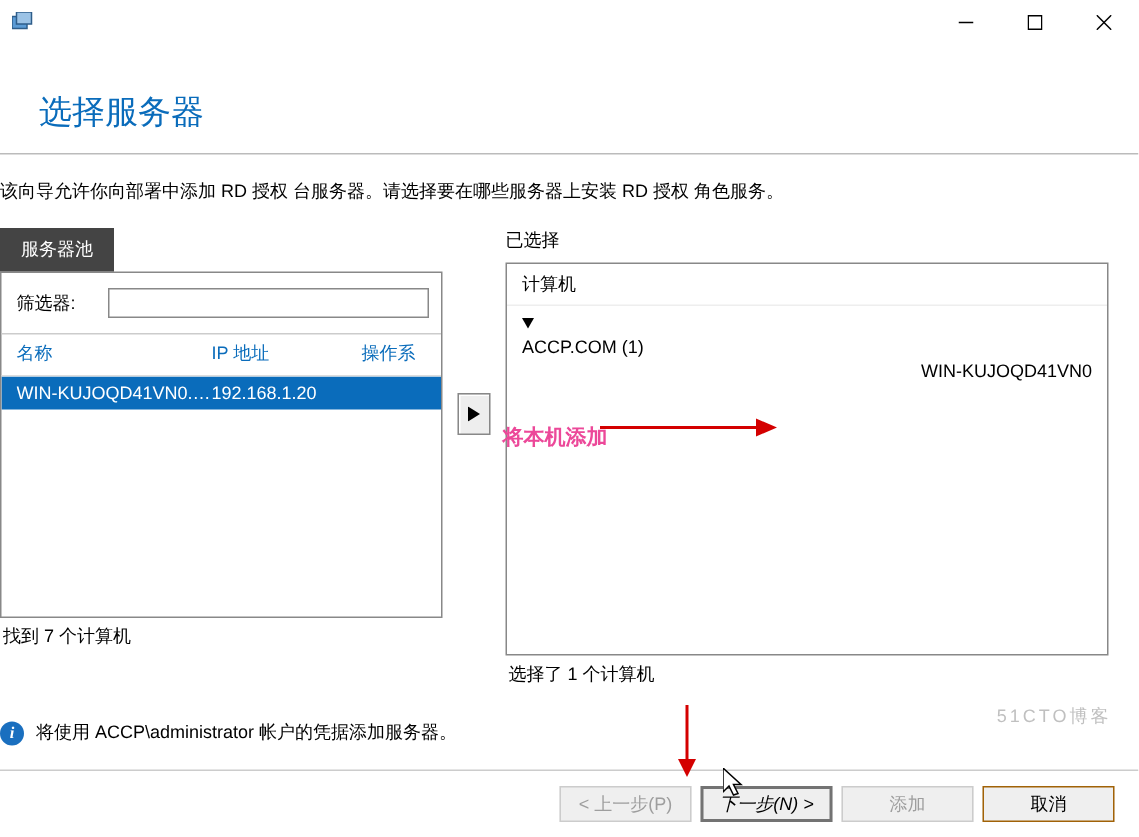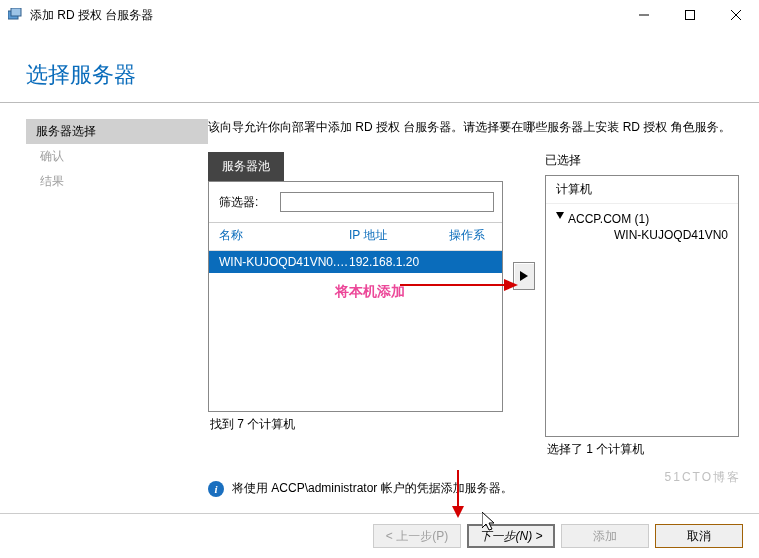--- a/index.html
+++ b/index.html
@@ -45,21 +45,21 @@
     .pool-count { font-size: 12px; padding: 4px 0 0 2px; }
     
     .arrow-btn { width: 22px; height: 28px; border: 1px solid #888; background: #eee; display: flex; align-items: center; justify-content: center; margin-top: 110px; box-shadow: inset 1px 1px 0 #fff; cursor:pointer; }
     .arrow-btn svg{ display:block;}
     
     .selected-panel { flex:1; min-width: 180px; }
     .selected-title { font-size: 12px; margin-bottom: 6px; }
     .selected-box { border: 1px solid #888; height: 262px; }
     .selected-header { padding: 5px 10px; font-size: 12px; border-bottom: 1px solid #eee; }
     .selected-body { padding: 8px 10px; font-size: 12px; }
-    .tree-parent { display: flex; align-items: flex-start; gap: 4px; margin-bottom: 2px; }
+    .tree-parent { display: flex; align-items: flex-start; gap: 4px; margin-bottom: 2px; flex-direction: column; }
     .tree-child { padding-left: 14px; text-align: right; }
     
     .info-row { display: flex; align-items: center; gap: 8px; margin-top: 22px; font-size: 12px; }
     .info-icon { width: 16px; height: 16px; border-radius: 50%; background: #1a6fbf; color: #fff; display: flex; align-items: center; justify-content: center; font-weight: bold; font-style: italic; font-family: serif; font-size:11px;}
     
     .footer { position: absolute; bottom: 0; left: 0; right: 0; border-top: 1px solid #ccc; padding: 10px 16px; display: flex; justify-content: flex-end; gap: 6px; }
     .btn { min-width: 88px; height: 24px; border: 1px solid #a16207; background: #efefef; font-size: 12px; padding: 0 10px; display:flex; align-items:center; justify-content:center; cursor:pointer;}
     .btn.disabled { color: #9e9e9e; border-color:#ccc; }
     .btn.primary { border: 2px solid #737373; font-style: italic; }
     
@@ -71,21 +71,20 @@
 </head>
 <body>
 
 <div class="titlebar">
   <span class="titlebar-icon">
     <svg width="14" height="14" viewBox="0 0 14 14">
         <rect x="0" y="3" width="10" height="8" fill="#5b9bd5" stroke="#2e5d8a"></rect>
         <rect x="3" y="0" width="10" height="8" fill="#9cc3e6" stroke="#2e5d8a"></rect>
       </svg>
   </span>
-  <span class="titlebar-text">添加 RD 授权 台服务器</span>
   <div class="titlebar-controls">
     <div class="win-btn">
         <svg width="10" height="10">
           <line x1="0" y1="5" x2="10" y2="5" stroke="#000"></line>
         </svg>
       </div>
     <div class="win-btn">
         <svg width="10" height="10">
           <rect x="0.5" y="0.5" width="9" height="9" fill="none" stroke="#000"></rect>
         </svg>
@@ -96,25 +95,20 @@
           <line x1="10" y1="0" x2="0" y2="10" stroke="#000"></line>
         </svg>
       </div>
   </div>
 </div>
 
 <h1 class="heading">选择服务器</h1>
 <hr class="heading-rule">
 
 <div class="content">
-  <div class="sidebar">
-    <div class="sidebar-item active">服务器选择</div>
-    <div class="sidebar-item">确认</div>
-    <div class="sidebar-item">结果</div>
-  </div>
 
   <div class="main">
     <div class="desc">该向导允许你向部署中添加 RD 授权 台服务器。请选择要在哪些服务器上安装 RD 授权 角色服务。</div>
 
     <div class="two-panel">
       <div>
         <div class="pool-tabs">
             <div class="pool-tab">服务器池</div>
           </div>
         <div class="pool-box">

